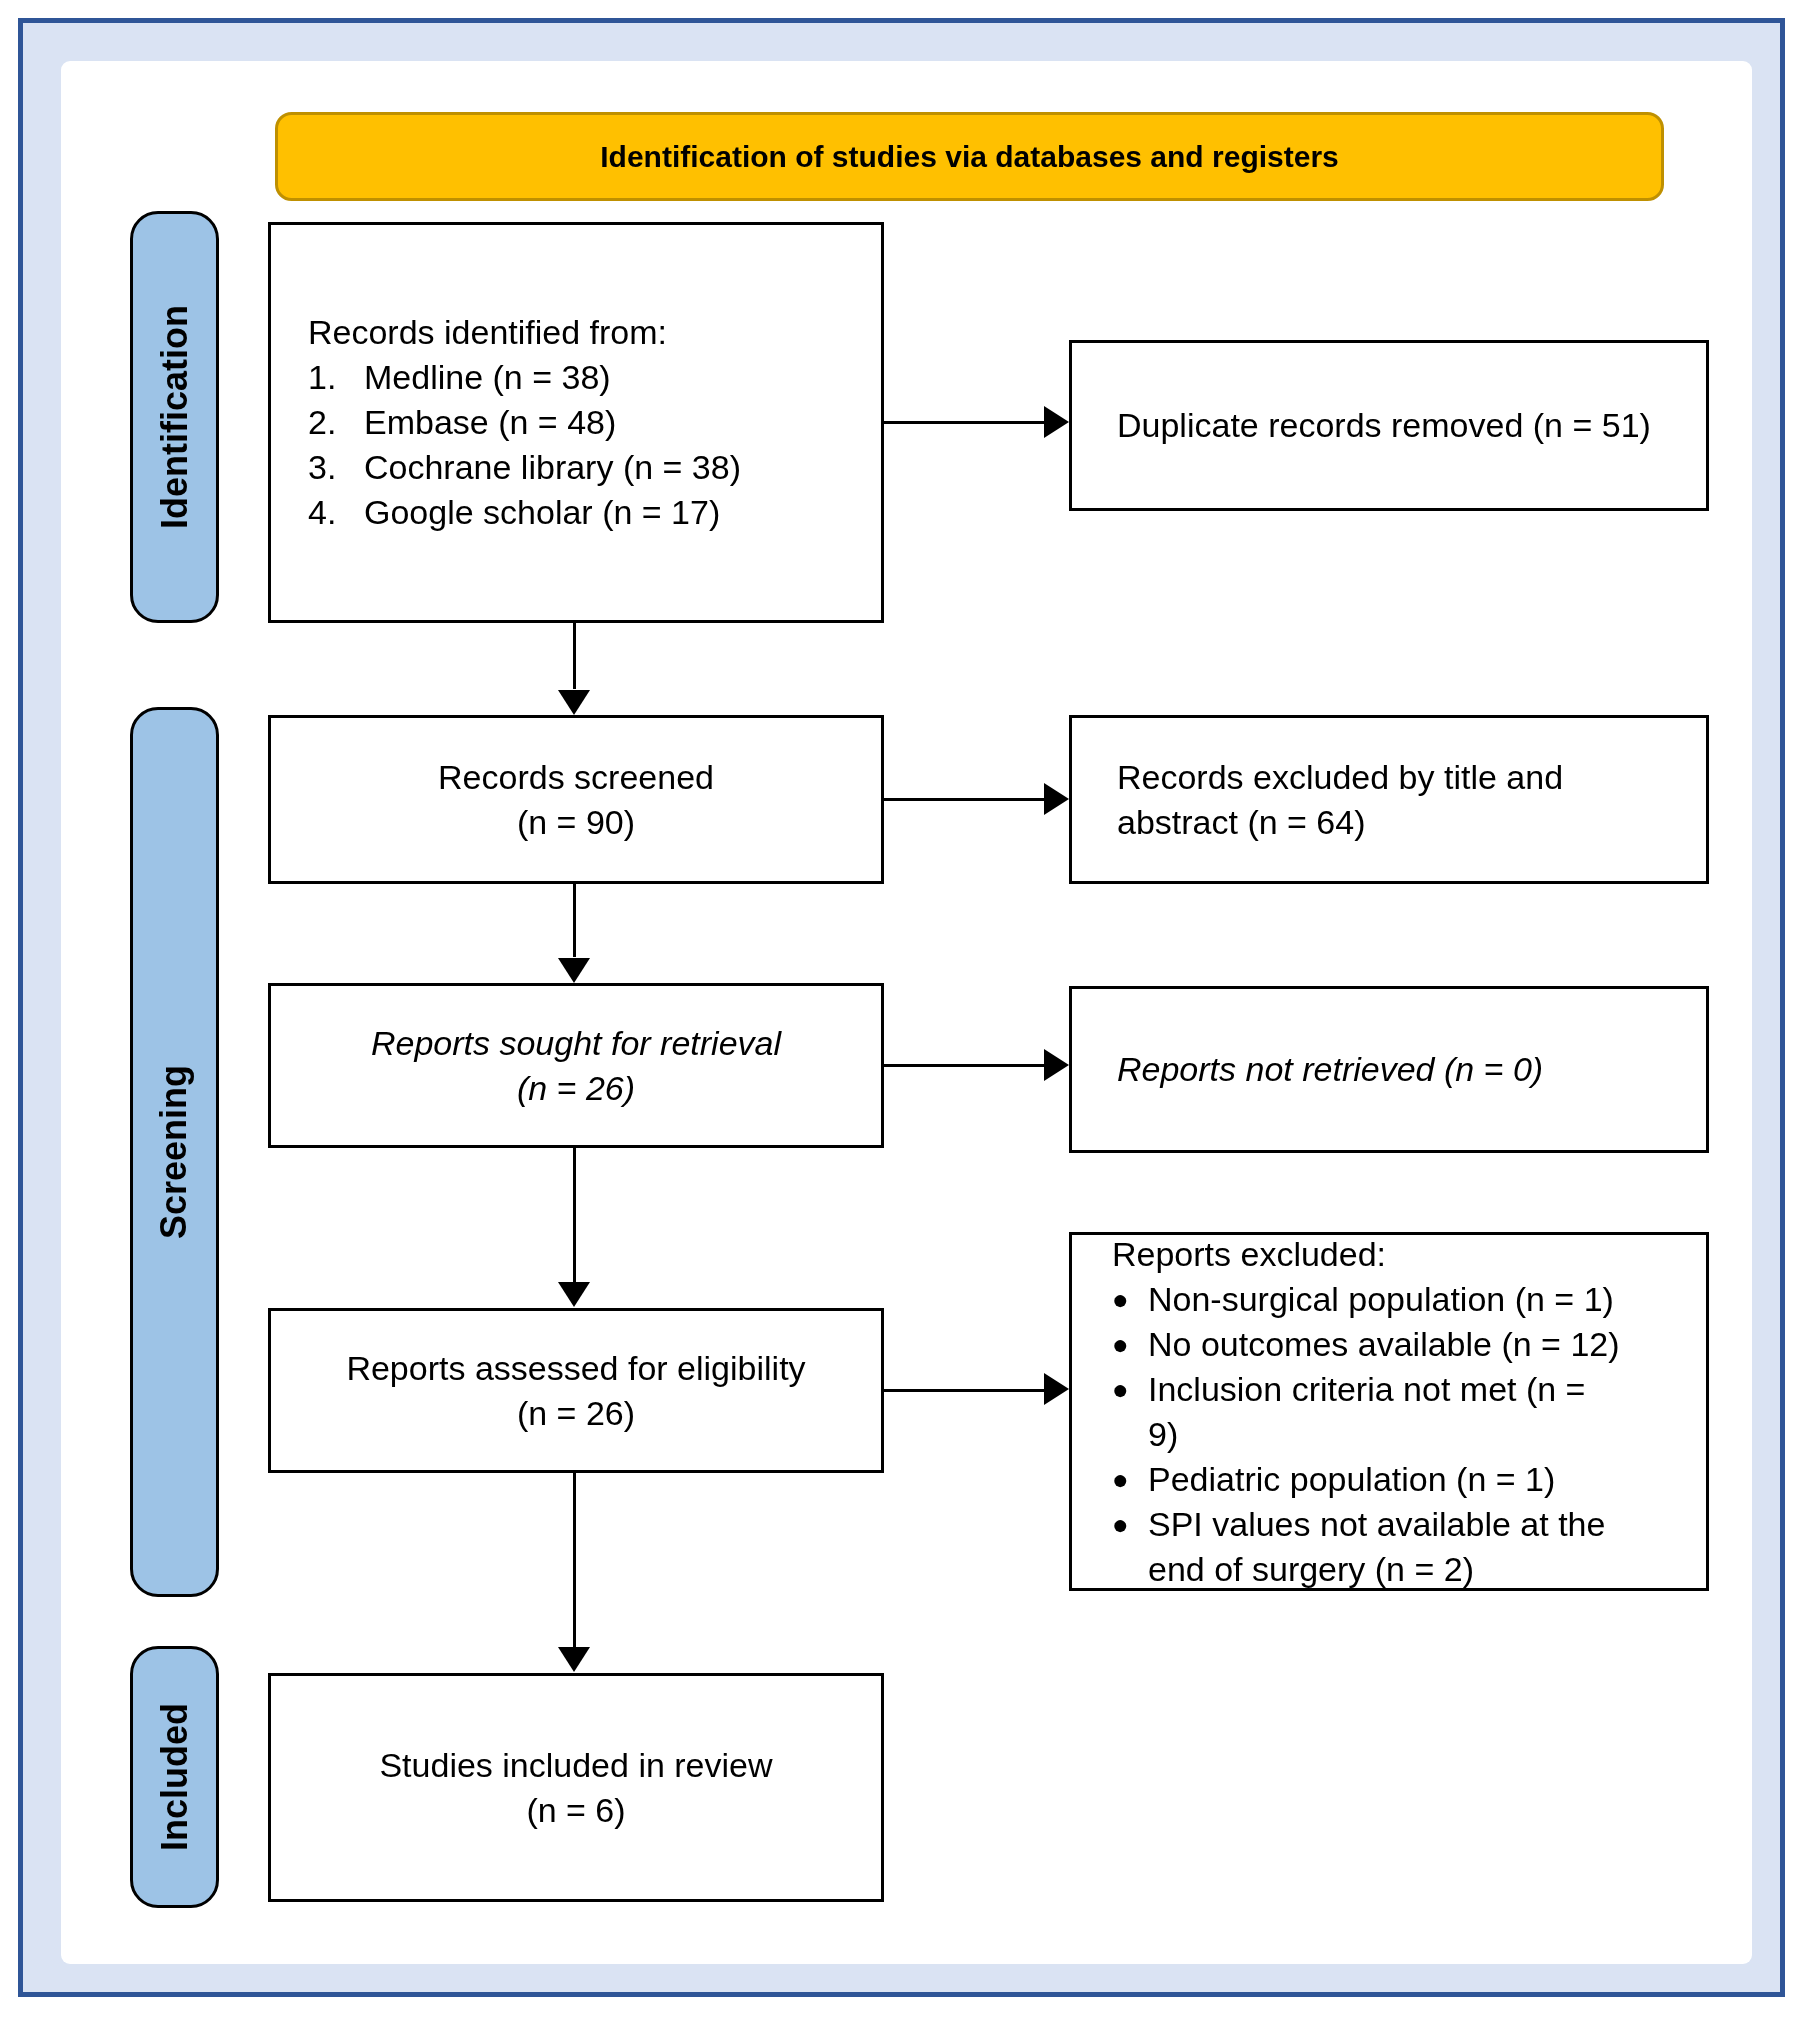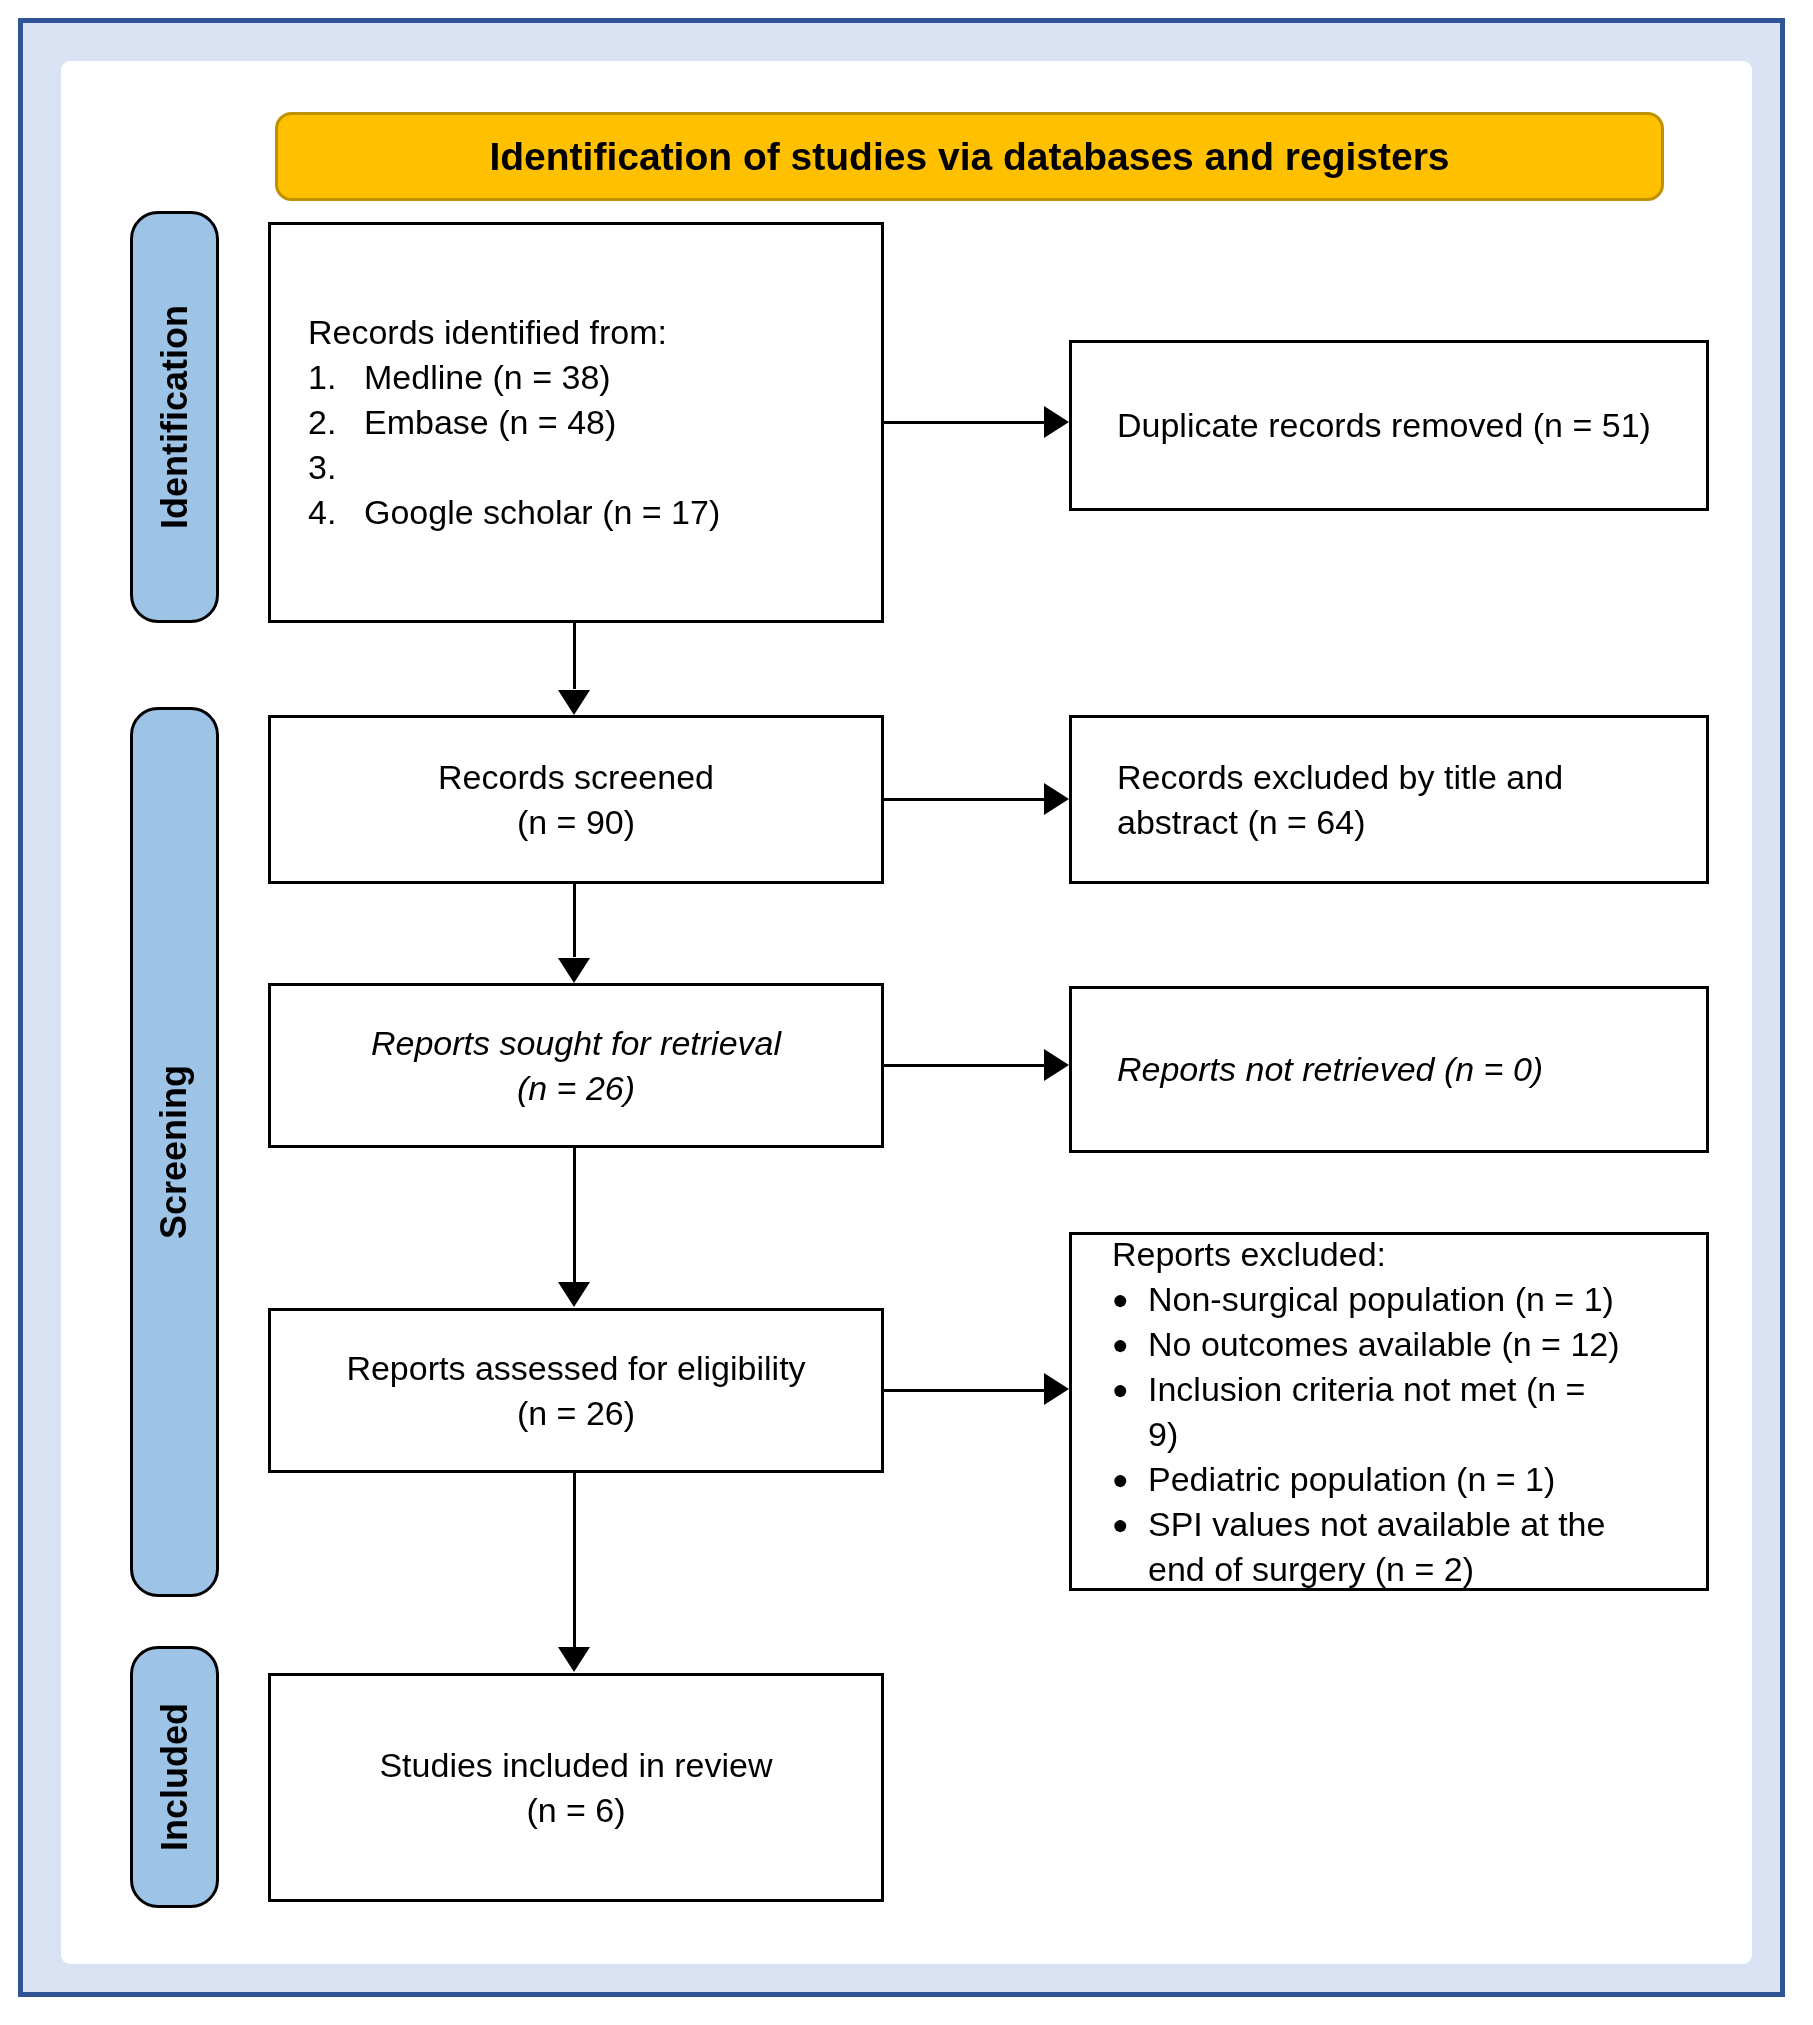--- a/index.html
+++ b/index.html
@@ -17,21 +17,21 @@
   }
   .inner-white{
     position:absolute;left:61px;top:61px;width:1691px;height:1903px;
     background:#ffffff;border-radius:9px;
   }
   .banner{
     position:absolute;left:275px;top:112px;width:1389px;height:89px;
     background:#FFC000;border:3.8px solid #BF9000;border-radius:16.6px;
     box-sizing:border-box;display:flex;align-items:center;justify-content:center;
   }
-  .banner span{font-size:39px;font-weight:bold;}
+  .banner span{font-size:30px;font-weight:bold;}
   .stage{
     position:absolute;left:130px;width:89px;
     background:#9DC3E6;border:3.2px solid #000;border-radius:28px;
     box-sizing:border-box;display:flex;align-items:center;justify-content:center;
   }
   .stage span{
     transform:rotate(-90deg);white-space:nowrap;
     font-size:36px;font-weight:bold;
   }
   .box{
@@ -84,20 +84,21 @@
     <div class="listrow">
       <span class="listnum">1.</span>
       <span>Medline (n = 38)</span>
     </div>
     <div class="listrow">
       <span class="listnum">2.</span>
       <span>Embase (n = 48)</span>
     </div>
     <div class="listrow">
       <span class="listnum">3.</span>
+      <span>Cochrane library (n = 38)</span>
     </div>
     <div class="listrow">
       <span class="listnum">4.</span>
       <span>Google scholar (n = 17)</span>
     </div>
   </div>
 
   <div class="box lcol centered" style="top:715px;height:169px;">
     <div>Records screened</div>
     <div>(n = 90)</div>

